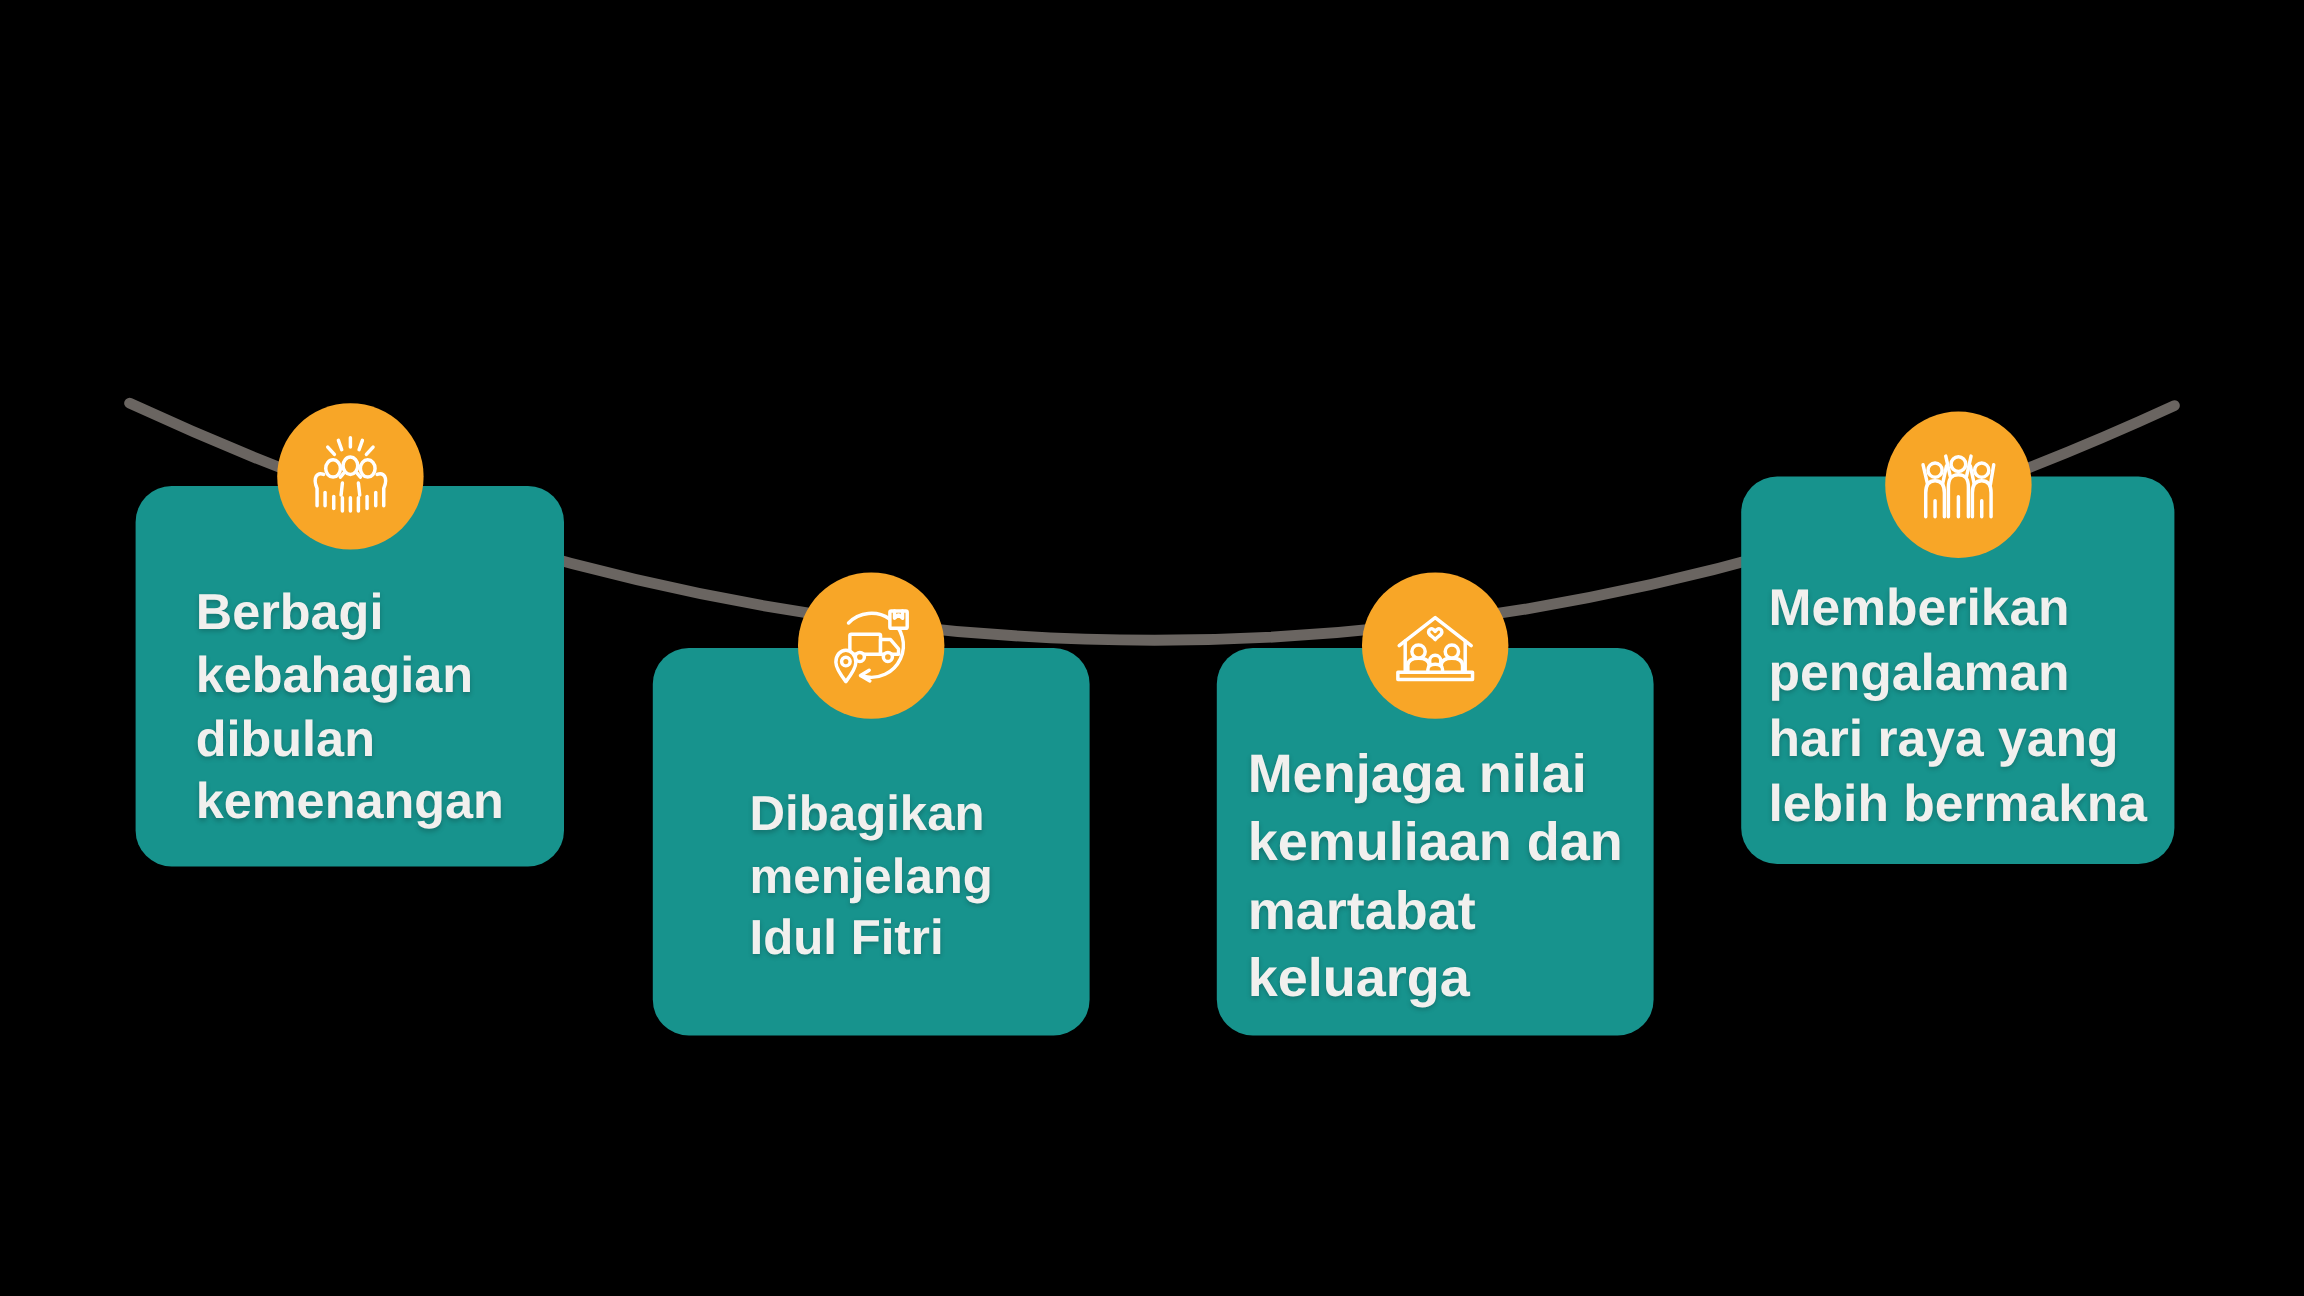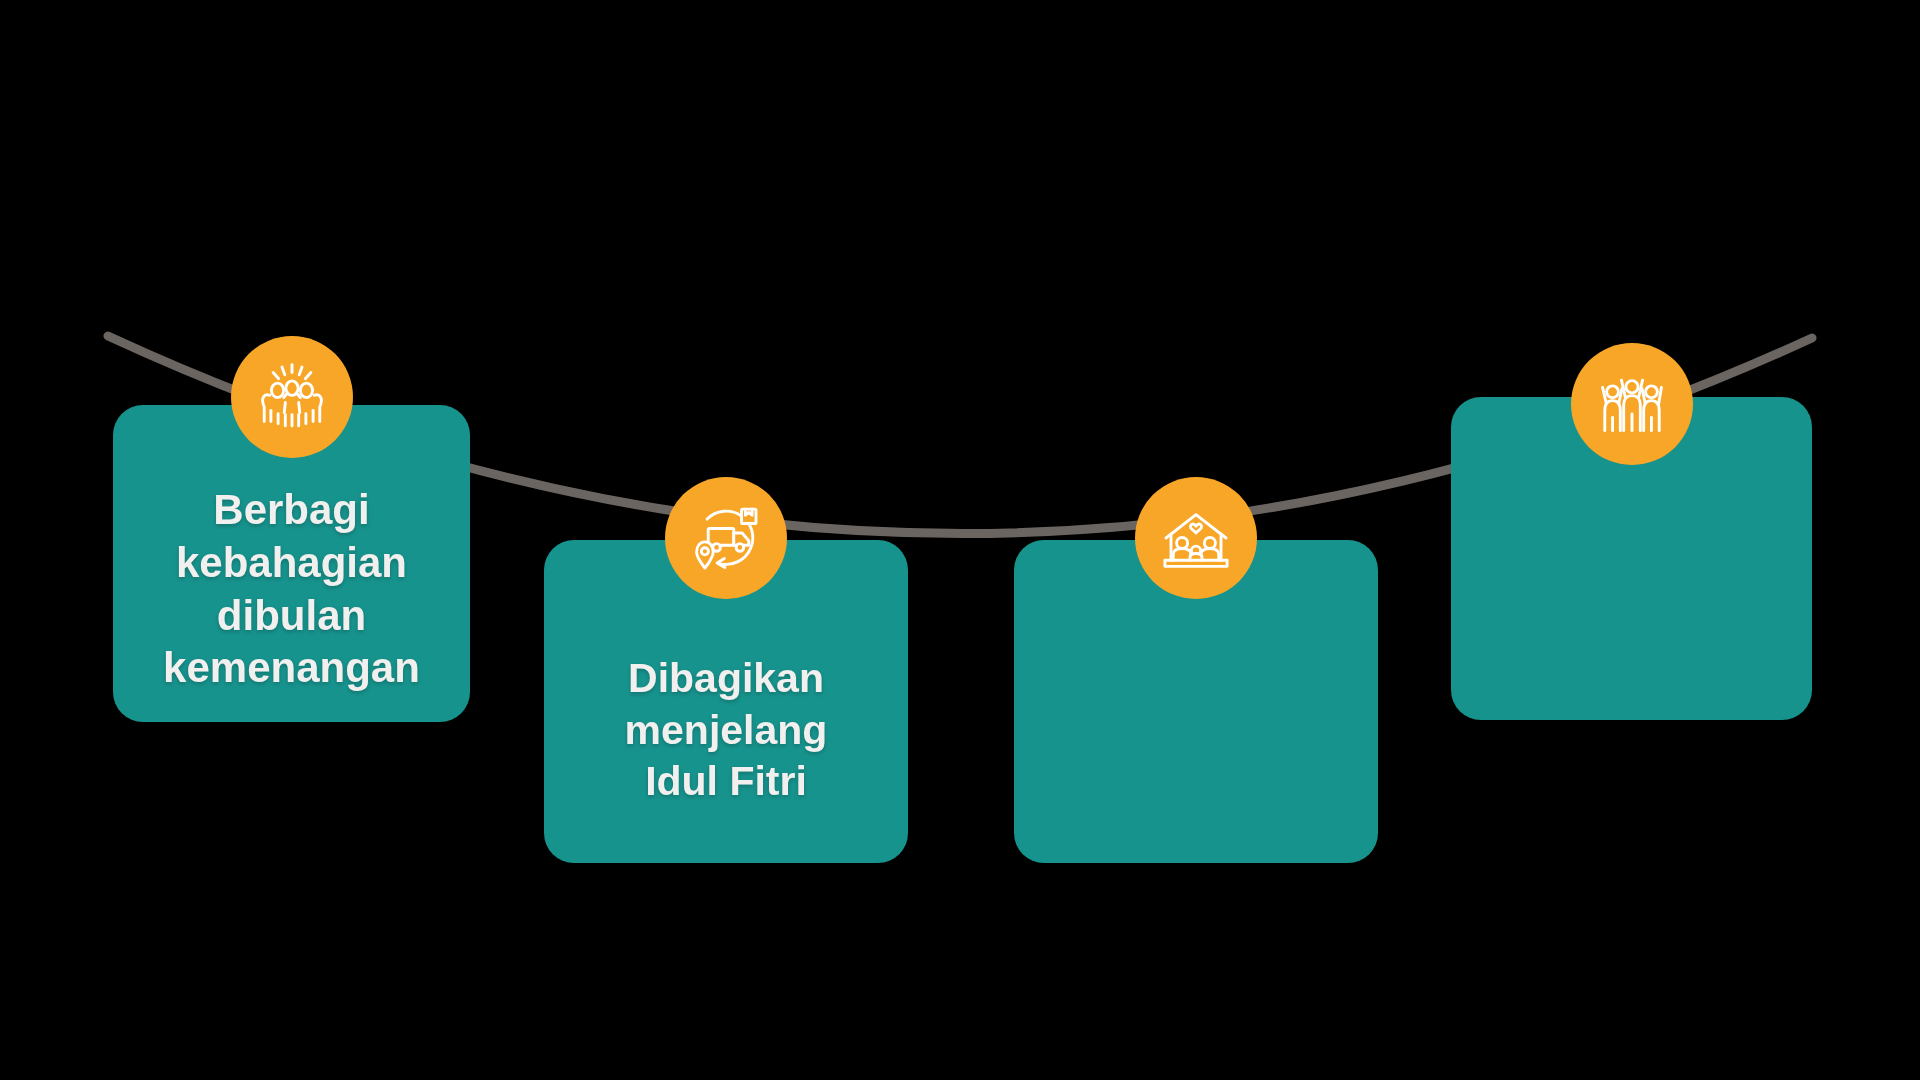--- a/index.html
+++ b/index.html
@@ -27,21 +27,20 @@
     stroke-linecap: round;
   }
   .card {
     position: absolute;
     z-index: 2;
     background: var(--card_fill);
     border-radius: 30px;
     display: flex;
     align-items: center;
     justify-content: center;
-    text-align: center;
   }
   .icon-circle {
     position: absolute;
     left: 50%;
     transform: translateX(-50%);
     width: 122px; height: 122px;
     border-radius: 50%;
     background: var(--icon_fill);
     display: flex;
     align-items: center;
@@ -149,20 +148,24 @@
         <path d="M36,31.5 C34.5,29 31,28.5 31,25.8 C31,23.8 33,22.8 34.5,23.8 C35.3,24.4 36,25.3 36,25.3 C36,25.3 36.7,24.4 37.5,23.8 C39,22.8 41,23.8 41,25.8 C41,28.5 37.5,29 36,31.5 Z"></path>
         <circle class="fill-mask" cx="23.5" cy="40.5" r="5"></circle>
         <path class="fill-mask" d="M15.5,56 V51 C15.5,47 19,45.5 23.5,45.5 C28,45.5 31.5,47 31.5,51 V56"></path>
         <circle class="fill-mask" cx="48.5" cy="40.5" r="5"></circle>
         <path class="fill-mask" d="M40.5,56 V51 C40.5,47 44,45.5 48.5,45.5 C53,45.5 56.5,47 56.5,51 V56"></path>
         <circle class="fill-mask" cx="36" cy="47.5" r="4.2"></circle>
         <path class="fill-mask" d="M30.5,56 V54 C30.5,51 33,50 36,50 C39,50 41.5,51 41.5,54 V56"></path>
         <rect x="8" y="56" width="56" height="5.5"></rect>
       </svg>
     </div>
+    <div class="card-text">Menjaga nilai
+kemuliaan dan
+martabat
+keluarga</div>
   </div>
 
   <div class="card card-4">
     <div class="icon-circle">
       <svg viewBox="0 0 72 72">
         <path d="M13,36 L9.5,21"></path>
         <path d="M24,36 L27,22"></path>
         <path d="M60,36 L62.5,21"></path>
         <path d="M48,36 L45,22"></path>
         <circle class="fill-mask" cx="18.5" cy="25" r="5.3"></circle>
@@ -171,15 +174,19 @@
         <circle class="fill-mask" cx="53.5" cy="25" r="5.3"></circle>
         <path class="fill-mask" d="M46.5,60 V42 C46.5,35.5 49,33 53.5,33 C58,33 60.5,35.5 60.5,42 V60"></path>
         <path d="M53.5,60 V48"></path>
         <path d="M30,30 L26.5,14.5"></path>
         <path d="M42,30 L45.5,14.5"></path>
         <circle class="fill-mask" cx="36" cy="20.5" r="5.5"></circle>
         <path class="fill-mask" d="M28.5,60 V38 C28.5,31 31,28.5 36,28.5 C41,28.5 43.5,31 43.5,38 V60"></path>
         <path d="M36,60 V45"></path>
       </svg>
     </div>
+    <div class="card-text">Memberikan
+pengalaman
+hari raya yang
+lebih bermakna</div>
   </div>
 
 </div>
 
 </body></html>

